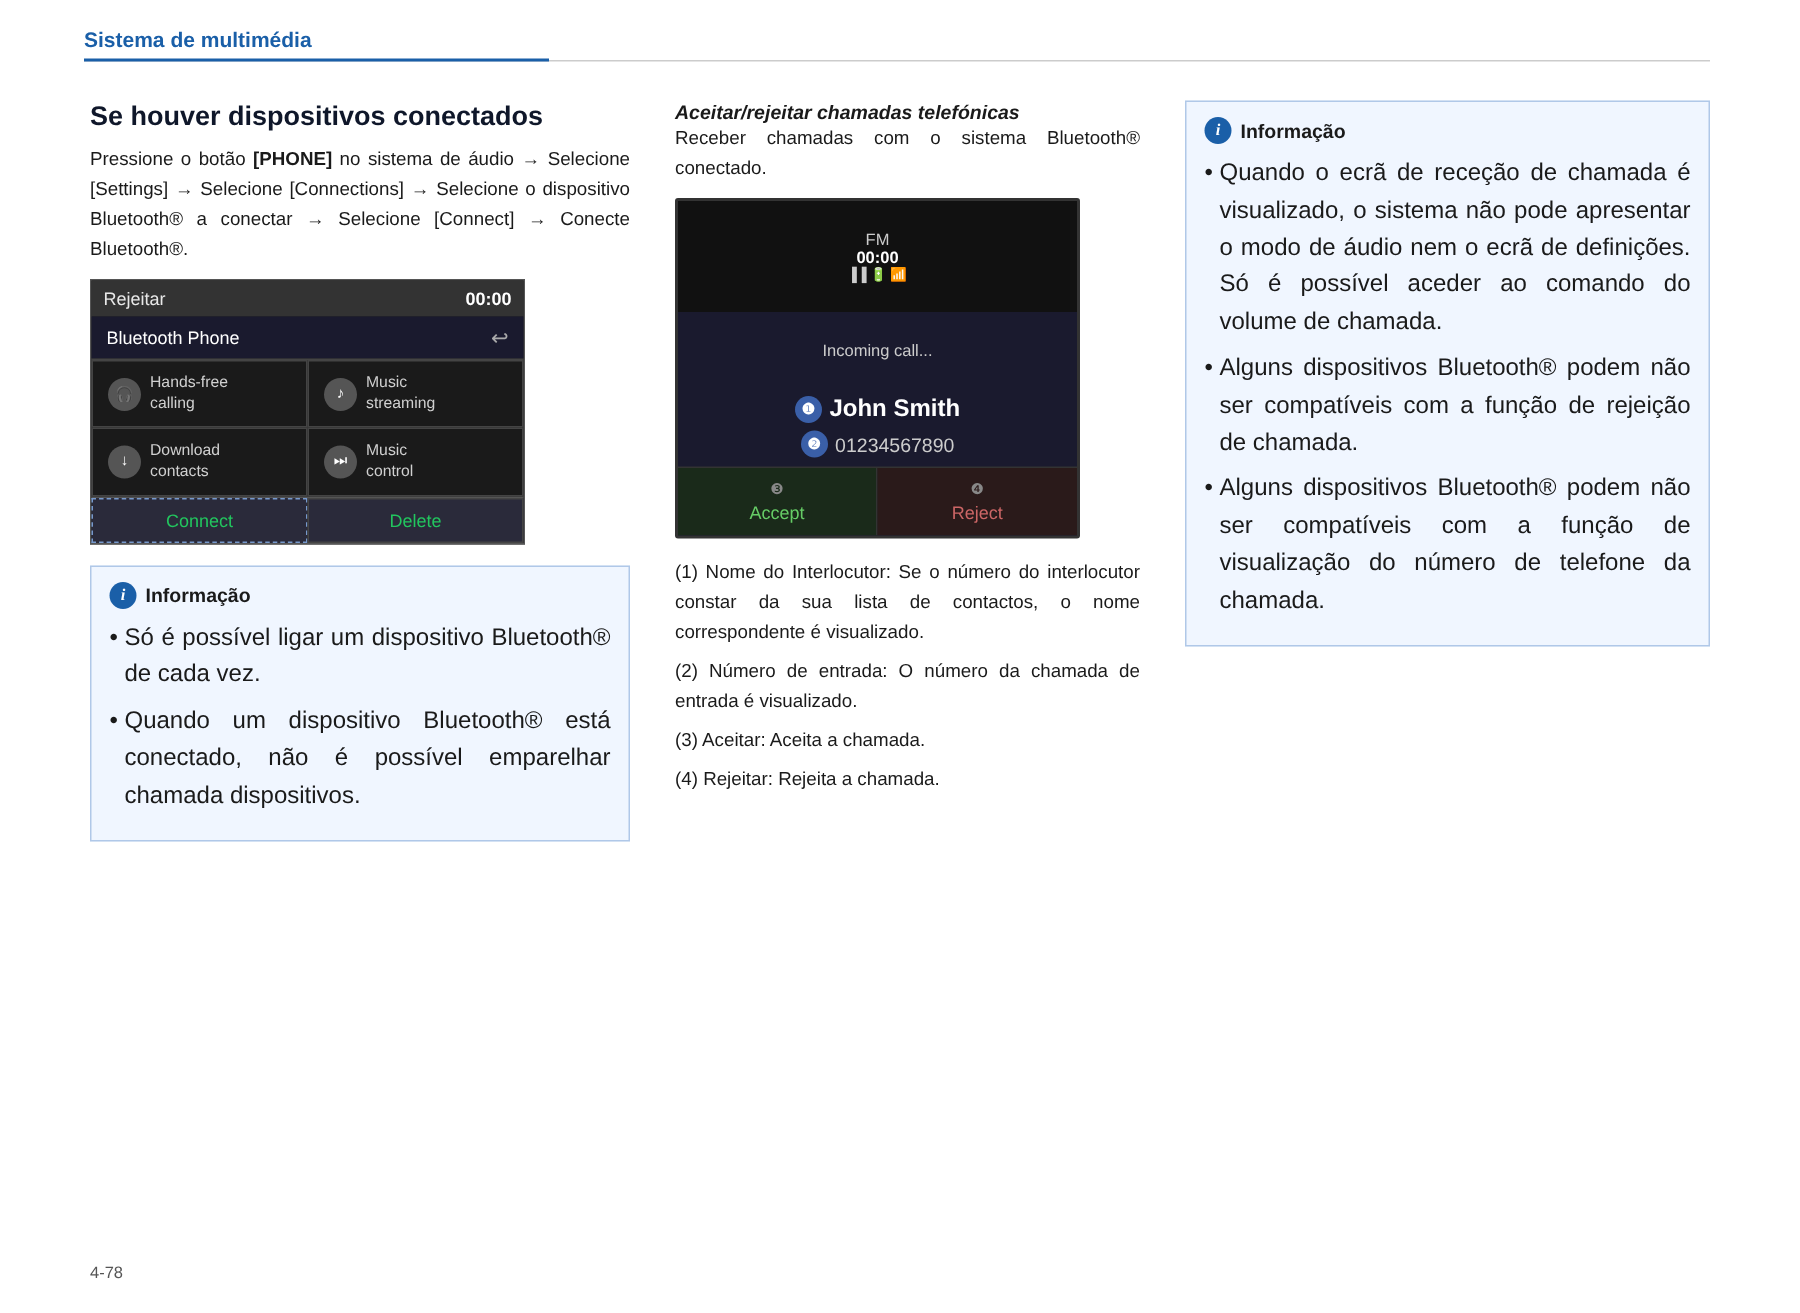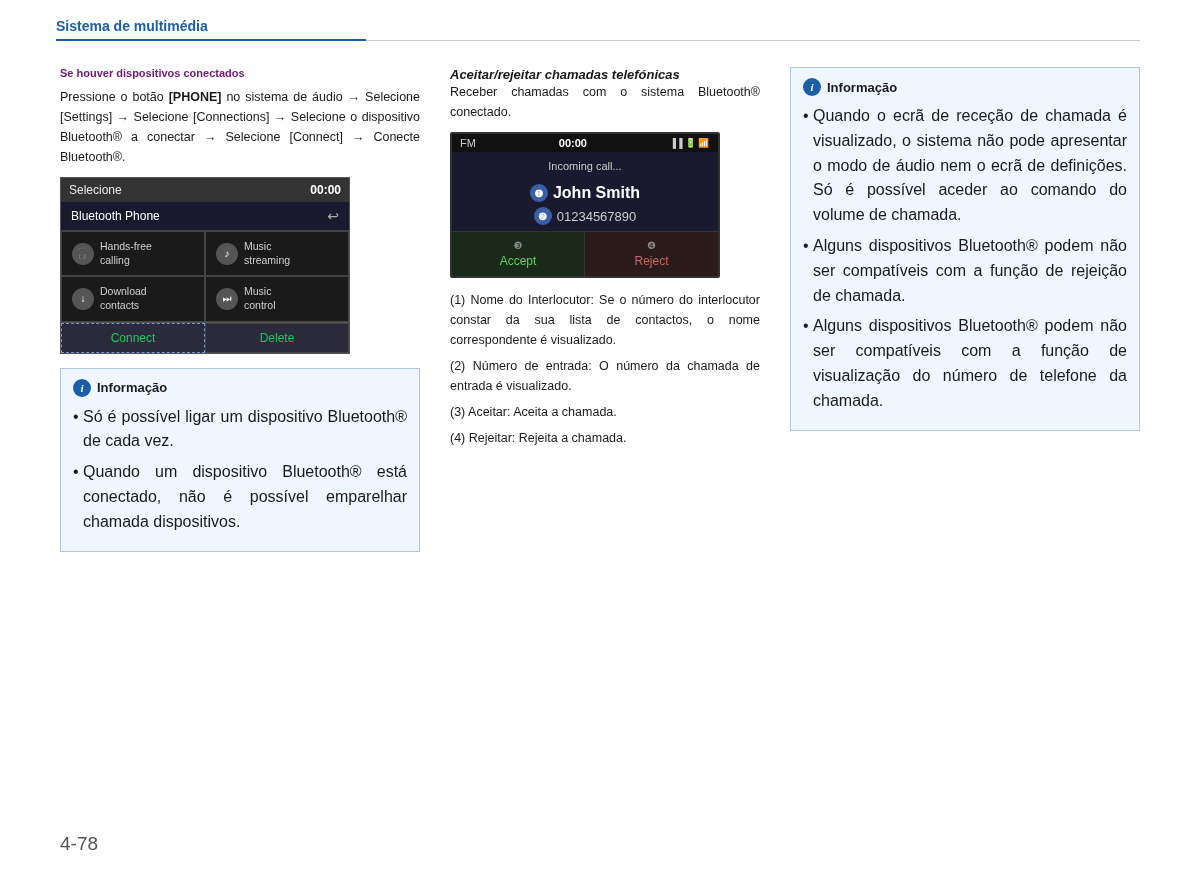--- a/index.html
+++ b/index.html
@@ -54,24 +54,24 @@
     }
 
     
     .col-right {
       flex: 1;
     }
 
     
     .section-heading {
       font-family: Arial, sans-serif;
-      font-size: 11px;
+      font-size: 18px;
       font-weight: bold;
       margin-bottom: 8px;
-      color: #701a75;
+      color: #0f172a;
     }
 
     .section-heading-italic {
       font-family: Arial, sans-serif;
       font-size: 13px;
       font-weight: bold;
       font-style: italic;
       margin-bottom: 0;
       color: #1a1a1a;
     }
@@ -256,22 +256,23 @@
       border-radius: 2px;
       overflow: hidden;
     }
 
     .phone-status-bar {
       background: #111;
       color: white;
       display: flex;
       justify-content: space-between;
       align-items: center;
-      padding: 3px 8px;
-      font-size: 11px;
+      padding: 20px 8px;
+      font-size: 11px;
+      flex-direction: column;
     }
 
     .phone-fm {
       color: #ccc;
       font-size: 11px;
     }
 
     .phone-time {
       color: white;
       font-size: 11px;
@@ -281,21 +282,21 @@
     .phone-status-icons {
       display: flex;
       gap: 3px;
       align-items: center;
       font-size: 9px;
       color: #ccc;
     }
 
     .phone-incoming {
       text-align: center;
-      padding: 8px 10px;
+      padding: 20px 10px;
       color: #ccc;
       font-size: 11px;
       background: #1a1a2e;
     }
 
     .phone-caller-name {
       color: white;
       font-size: 16px;
       font-weight: bold;
       text-align: center;
@@ -373,21 +374,21 @@
       margin-bottom: 6px;
       padding-left: 0;
     }
 
     
     .page-number {
       position: absolute;
       bottom: 20px;
       left: 60px;
       font-family: Arial, sans-serif;
-      font-size: 19px;
+      font-size: 11px;
       color: #555;
     }
 
     
     .info-box-right {
       background: #f0f6ff;
       border: 1px solid #b0c8e8;
       padding: 10px 12px;
       margin: 0;
     }
@@ -404,21 +405,21 @@
 <div class="content">
 
   <div class="col-left">
     <p class="section-heading">Se houver dispositivos conectados</p>
     <p class="body-text">
       Pressione o botão <strong>[PHONE]</strong> no sistema de áudio → Selecione [Settings] → Selecione [Connections] → Selecione o dispositivo Bluetooth® a conectar → Selecione [Connect] → Conecte Bluetooth®.
     </p>
 
     <div class="settings-screen">
       <div class="settings-header">
-        <span class="settings-header-left">Selecione</span>
+        <span class="settings-header-left">Rejeitar</span>
         <span class="settings-header-time">00:00</span>
       </div>
       <div class="settings-row-title">
         <span>Bluetooth Phone</span>
         <span class="back-icon">↩</span>
       </div>
       <div class="settings-grid">
         <div class="settings-cell">
           <div class="cell-icon">🎧</div>
           <div class="cell-text">Hands-free<br>calling</div>

